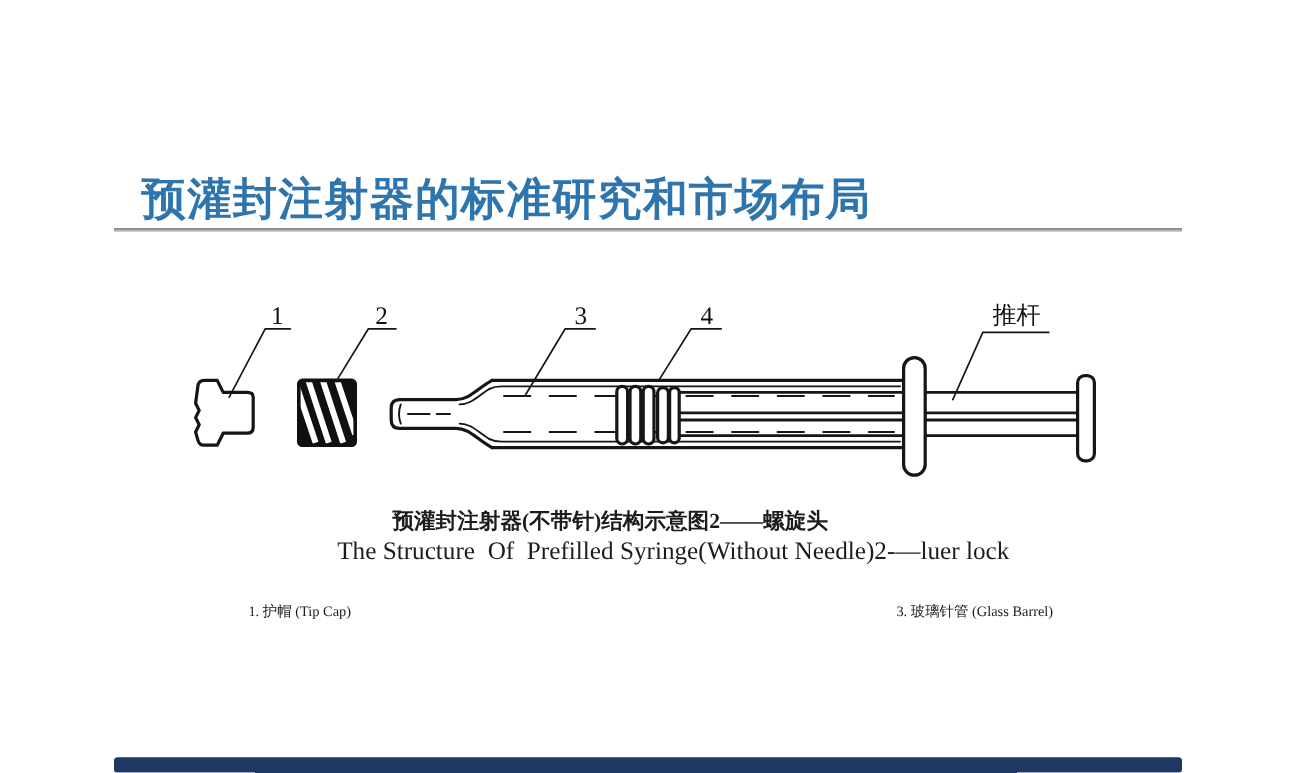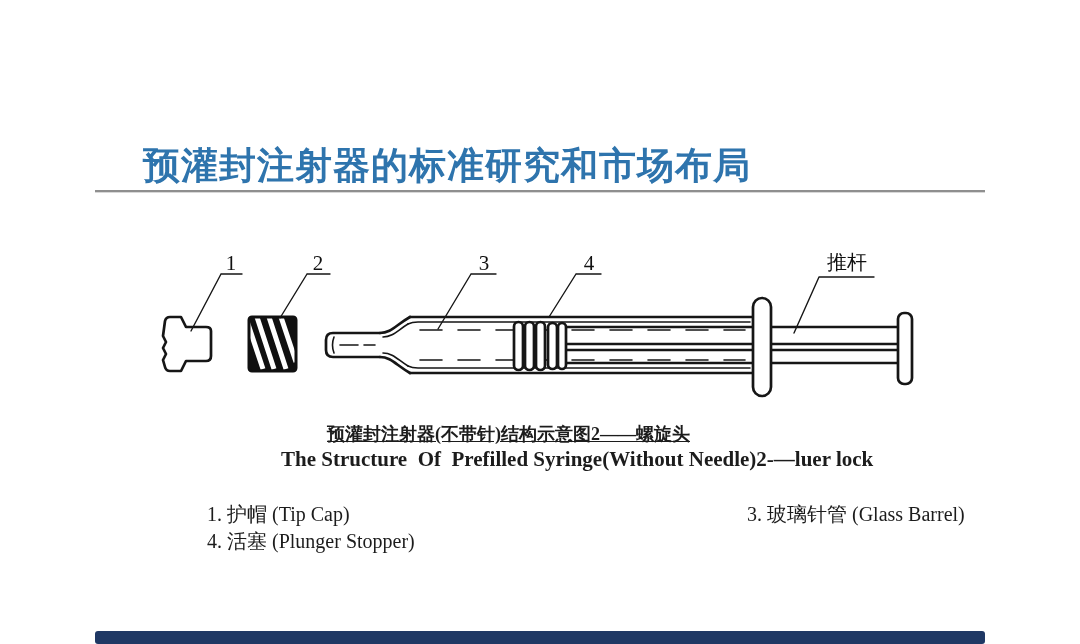--- a/index.html
+++ b/index.html
@@ -3,38 +3,38 @@
 <meta charset="utf-8">
 <style>
   html,body{margin:0;padding:0;background:#ffffff;}
   #slide{
     position:relative;width:1080px;height:644px;background:#ffffff;overflow:hidden;
     font-family:"Liberation Sans",sans-serif;
   }
   .title{
     position:absolute;left:118px;top:141px;width:880px;
     font-size:37px;font-weight:700;letter-spacing:1px;
-    color:#2e74ad;font-family:"Liberation Sans",sans-serif;white-space:nowrap;margin-left:25px;
+    color:#2e74ad;font-family:"Liberation Sans",sans-serif;white-space:nowrap;
   }
   .title-rule{
     position:absolute;left:95px;top:190px;width:890px;height:2px;background:#8f8f8f;
     border-bottom:1px solid #d8d8d8;
   }
   .diagram{position:absolute;left:95px;top:228px;width:890px;height:192px;}
   .caption-cn{
     position:absolute;left:327px;top:422px;width:330px;text-align:left;white-space:pre;
-    font-family:"Liberation Serif",serif;font-weight:700;font-size:18px;color:#1c1c1c;text-decoration:underline;
+    font-family:"Liberation Serif",serif;font-weight:700;font-size:18px;color:#1c1c1c;
   }
   .caption-en{
     position:absolute;left:281px;top:447px;white-space:pre;
-    font-family:"Liberation Serif",serif;font-weight:700;font-size:21px;color:#1c1c1c;
+    font-family:"Liberation Serif",serif;font-weight:400;font-size:21px;color:#1c1c1c;
   }
   .legend-item{
     position:absolute;white-space:pre;
-    font-family:"Liberation Serif",serif;font-size:20px;color:#1c1c1c;
+    font-family:"Liberation Serif",serif;font-size:12px;color:#1c1c1c;
   }
   #lg-r1-0{left:207px;top:501px;}
   #lg-r1-1{left:474px;top:501px;}
   #lg-r1-2{left:747px;top:501px;}
   #lg-r2-0{left:207px;top:528px;}
   #lg-r2-1{left:472px;top:528px;}
   .footer-bar{
     position:absolute;left:95px;top:631px;width:890px;height:13px;
     background:#1f3864;border-radius:3px;
   }
@@ -112,16 +112,15 @@
     <text x="484" y="270" font-size="21" text-anchor="middle">3</text>
     <text x="589" y="270" font-size="21" text-anchor="middle">4</text>
     <text x="847" y="269" font-size="20" text-anchor="middle">推杆</text>
   </svg>
 
   <div class="caption-cn">预灌封注射器(不带针)结构示意图2——螺旋头</div>
   <div class="caption-en">The Structure  Of  Prefilled Syringe(Without Needle)2-—luer lock</div>
 
   <span class="legend-item" id="lg-r1-0">1. 护帽 (Tip Cap)</span>
   <span class="legend-item" id="lg-r1-2">3. 玻璃针管 (Glass Barrel)</span>
-  <span class="legend-item" id="lg-r2-0">4. 活塞 (Plunger Stopper)</span>
 
   <div class="footer-bar"></div>
 </div>
 
 </body></html>

